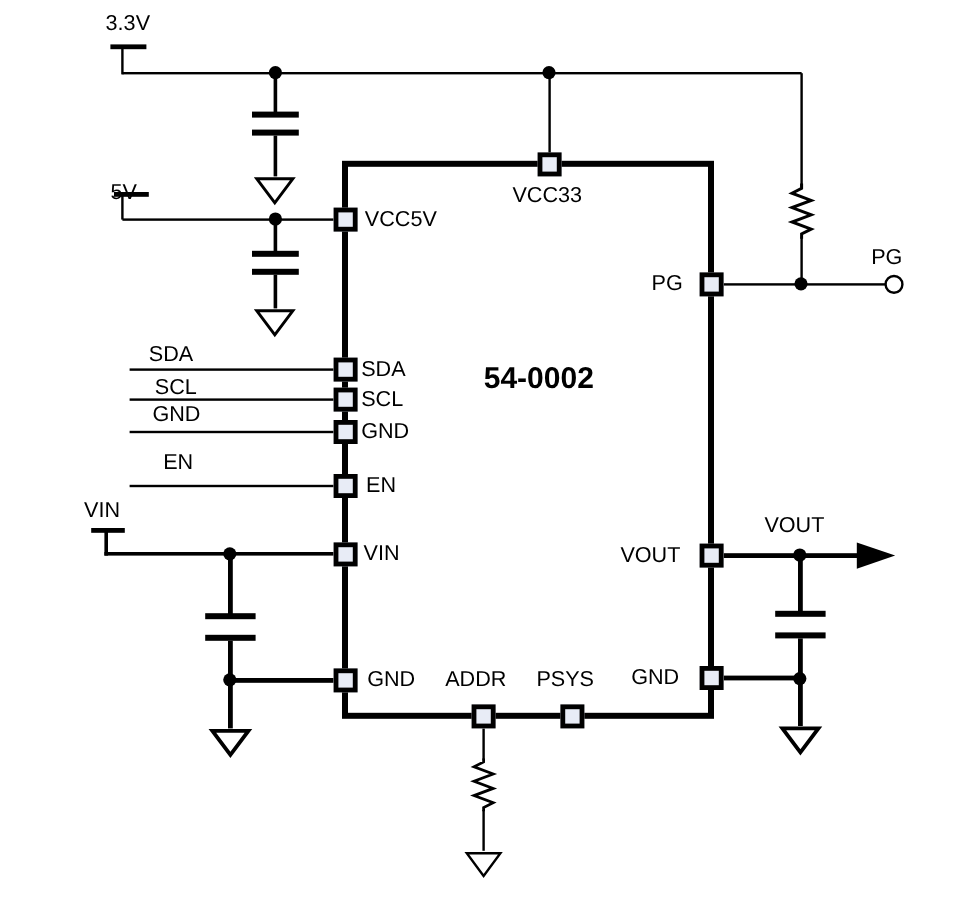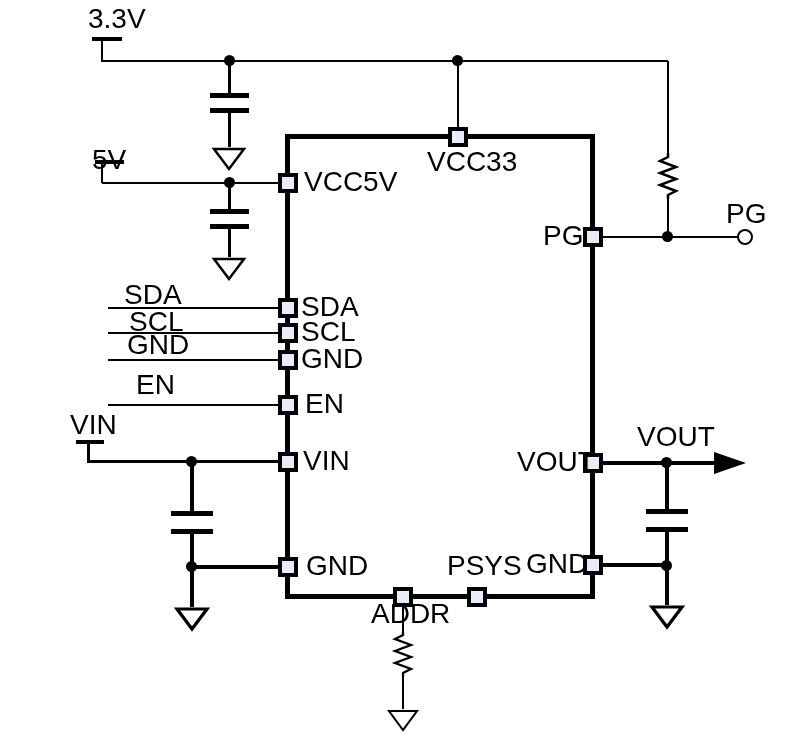--- a/index.html
+++ b/index.html
@@ -28,21 +28,21 @@
     background: var(--pin-fill); border: 4px solid var(--stroke);
     z-index: 5;
   }
   .ic {
     position: absolute; left: 285px; top: 134px;
     width: 310px; height: 465px;
     border: 5px solid var(--stroke); background: var(--bg);
     z-index: 2;
   }
   .lbl {
-    position: absolute; font-size: 28px; line-height: 24px;
+    position: absolute; font-size: 18px; line-height: 24px;
     color: var(--stroke); white-space: nowrap; z-index: 6;
   }
   .ic-name {
     position: absolute; left: 363px; top: 301px; width: 172px;
     text-align: center; font-size: 25px; font-weight: bold;
     line-height: 29px; letter-spacing: 0px; z-index: 6;
   }
   svg { position: absolute; overflow: visible; z-index: 3; }
 </style>
 </head>
@@ -130,20 +130,21 @@
   <svg style="left:391px; top:631px;" width="24" height="46" viewBox="0 0 24 46">
     <polyline points="12,1 12,4 4,8 20,14 4,20 20,26 4,32 20,38 12,42 12,45" fill="none" stroke="currentColor" stroke-width="2.3" stroke-linejoin="miter"></polyline>
   </svg>
   <div class="w" style="left:402px; top:675px; width:2px; height:34px;"></div>
   <svg style="left:386px; top:708px;" width="34" height="25" viewBox="0 0 34 25">
     <polygon points="3,3 31,3 17,22" fill="none" stroke="currentColor" stroke-width="2"></polygon>
   </svg>
 
   <div class="ic"></div>
   <div class="ic-name">
+    <div>54-0002</div>
   </div>
 
   <div class="pin" style="left:278px; top:173px;"></div>
   <div class="pin" style="left:448px; top:127px;"></div>
   <div class="pin" style="left:278px; top:298px;"></div>
   <div class="pin" style="left:278px; top:323px;"></div>
   <div class="pin" style="left:278px; top:350px;"></div>
   <div class="pin" style="left:278px; top:395px;"></div>
   <div class="pin" style="left:278px; top:452px;"></div>
   <div class="pin" style="left:278px; top:557px;"></div>
@@ -154,21 +155,21 @@
   <div class="pin" style="left:467px; top:587px;"></div>
 
   <div class="lbl" style="left:304px; top:170px;">VCC5V</div>
   <div class="lbl" style="left:427px; top:150px;">VCC33</div>
   <div class="lbl" style="left:301px; top:295px;">SDA</div>
   <div class="lbl" style="left:301px; top:320px;">SCL</div>
   <div class="lbl" style="left:301px; top:347px;">GND</div>
   <div class="lbl" style="left:305px; top:392px;">EN</div>
   <div class="lbl" style="left:303px; top:449px;">VIN</div>
   <div class="lbl" style="left:306px; top:554px;">GND</div>
-  <div class="lbl" style="left:371px; top:554px;margin-top:48px;">ADDR</div>
+  <div class="lbl" style="left:371px; top:554px;">ADDR</div>
   <div class="lbl" style="left:447px; top:554px;text-align:center;">PSYS</div>
   <div class="lbl" style="left:526px; top:552px;">GND</div>
   <div class="lbl" style="left:543px; top:224px;">PG</div>
   <div class="lbl" style="left:517px; top:450px;">VOUT</div>
 
   <div class="dot" style="left:224px; top:55px;"></div>
   <div class="dot" style="left:452px; top:55px;"></div>
   <div class="dot" style="left:224px; top:177px;"></div>
   <div class="dot" style="left:186px; top:456px;"></div>
   <div class="dot" style="left:186px; top:561px;"></div>

